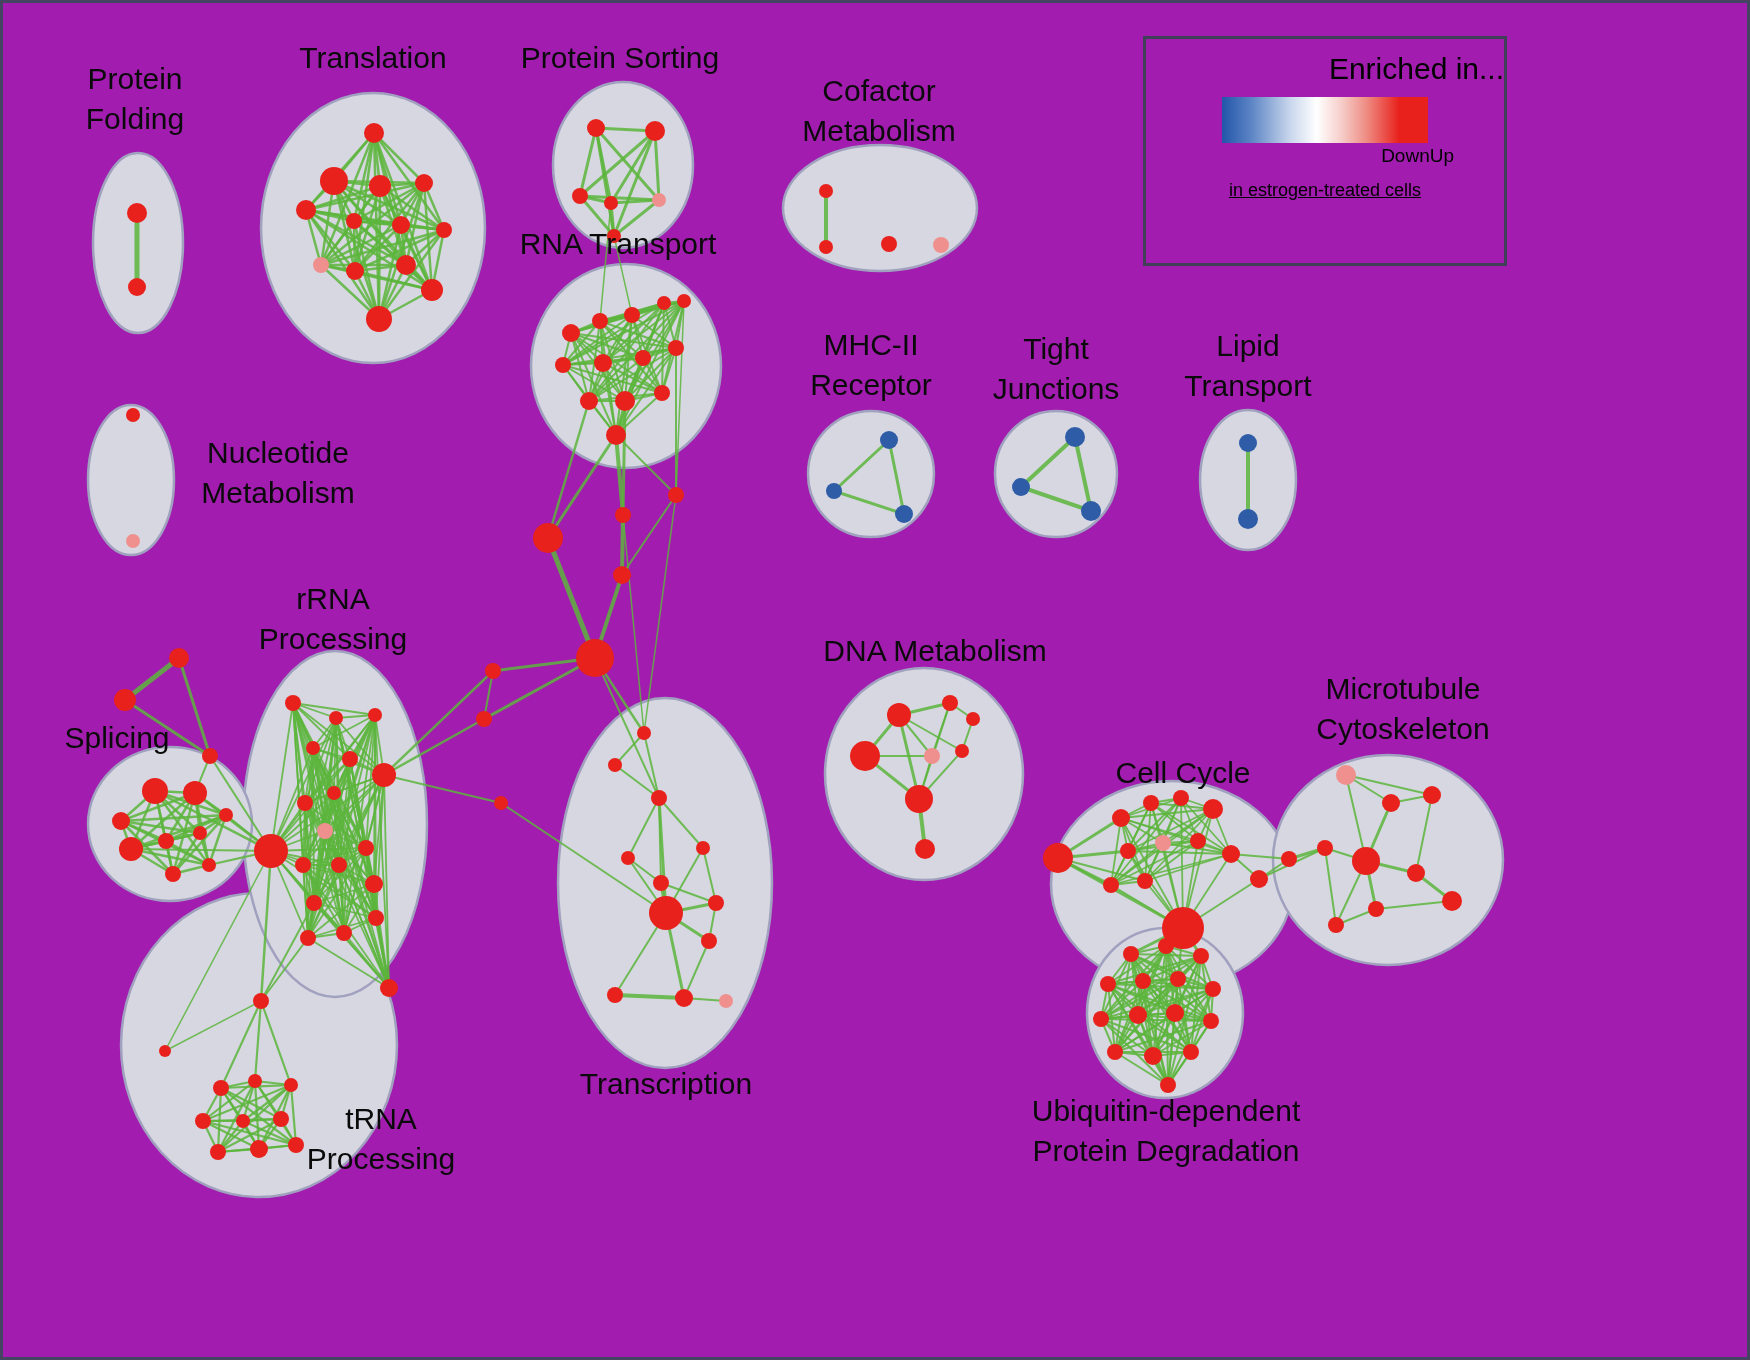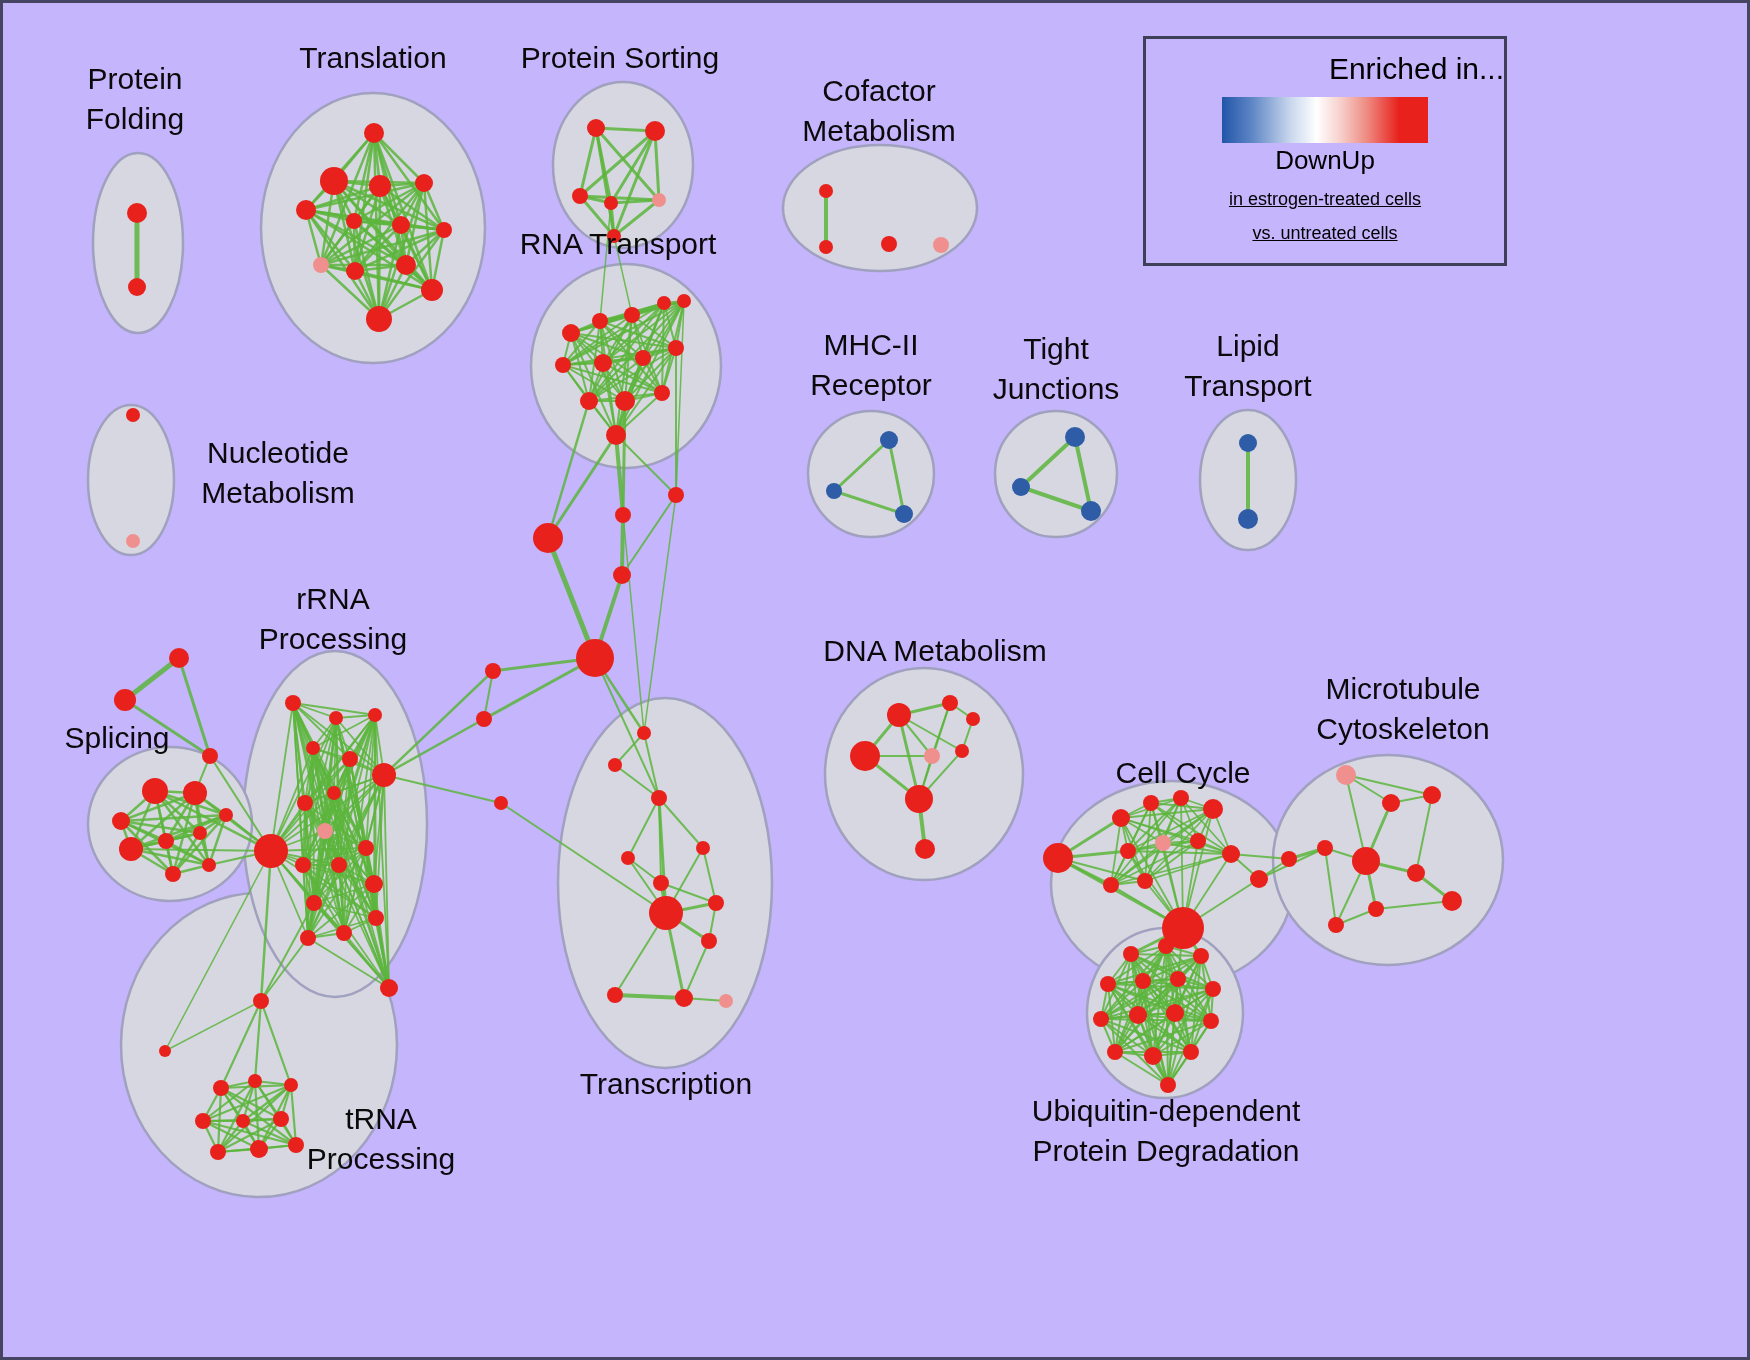--- a/index.html
+++ b/index.html
@@ -1,37 +1,37 @@
 <!DOCTYPE html>
 <html><head>
 <meta charset="utf-8">
 <style>
   html,body{margin:0;padding:0;background:#9a9ab5;}
   #figure{
     position:relative;
     width:1750px;height:1360px;
-    background:#c4b5fd;
+    background:#a21caf;
     border:3px solid #454563;
     box-sizing:border-box;
     font-family:"Liberation Sans",sans-serif;
     overflow:hidden;
     padding-left:34px;
   }
   #network-svg{position:absolute;left:0;top:0;}
   .legend{
     position:absolute;left:1140px;top:33px;width:364px;height:230px;
     border:3px solid #3f3f58;box-sizing:border-box;text-align:center;
     color:#000;
   }
   .legend-title{font-size:30px;margin-top:13px;text-align:right;}
   .legend-gradient{
     margin:11px auto 0;width:206px;height:46px;
     background:linear-gradient(90deg,#2255a9 0%,#5b84c4 14%,#c8d6ec 33%,#ffffff 46%,#f6cdc9 58%,#ee8d84 70%,#e8211c 86%,#e8211c 100%);
   }
-  .legend-row{display:flex;justify-content:center;width:258px;margin:2px auto 6px;font-size:26px;}
+  .legend-row{display:flex;justify-content:flex-end;width:258px;margin:2px auto 6px;font-size:19px;}
   .legend-sub{font-size:18px;line-height:34px;text-decoration:underline;}
 </style>
 </head>
 <body>
 
 <div id="figure">
   <svg id="network-svg" width="1750" height="1360">
       <g>
         <ellipse cx="135" cy="240" rx="45" ry="90" fill="#d7d7e1" stroke="#a0a0bf" stroke-width="2.5"></ellipse>
         <ellipse cx="370" cy="225" rx="112" ry="135" fill="#d7d7e1" stroke="#a0a0bf" stroke-width="2.5"></ellipse>
@@ -933,15 +933,14 @@
     </svg>
 
   <div class="legend">
     <div class="legend-title">Enriched in...</div>
     <div class="legend-gradient"></div>
     <div class="legend-row">
       <span>Down</span>
       <span>Up</span>
     </div>
     <div class="legend-sub">in estrogen-treated cells</div>
-    <div class="legend-sub">vs. untreated cells</div>
   </div>
 </div>
 
 </body></html>

